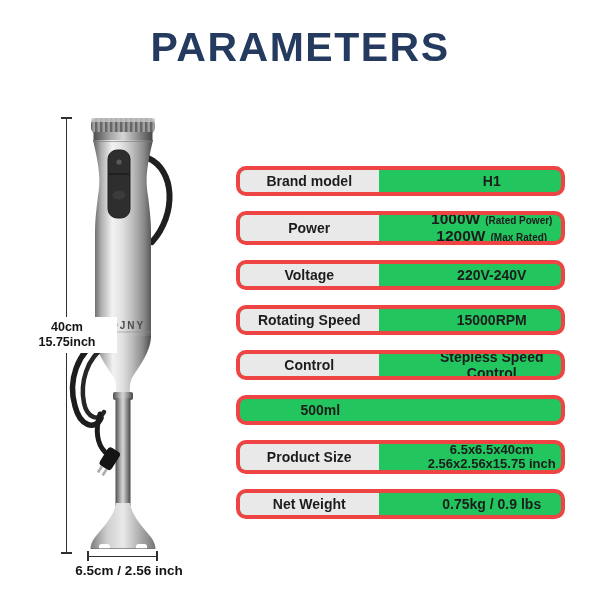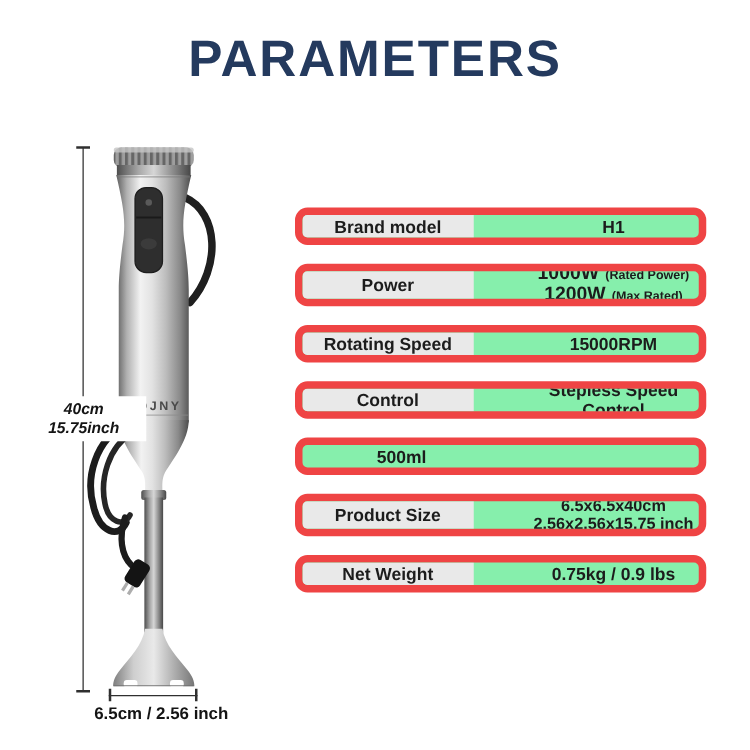--- a/index.html
+++ b/index.html
@@ -18,22 +18,22 @@
     font-size: 41px; font-weight: bold; letter-spacing: 1.5px;
     color: #243a5e;
   }
   
   .spec-table {
     position: absolute; left: 236px; top: 166px; width: 329px;
     display: flex; flex-direction: column; gap: 15px;
   }
   .row {
     display: flex; height: 30px;
-    border: 6px solid #ef4444; border-radius: 10px;
-    overflow: hidden; background: #86efac; gap: 44px;
+    border: 4px solid #ef4444; border-radius: 10px;
+    overflow: hidden; background: #22c55e; gap: 44px;
   }
   .row.tall { height: 34px; }
   .cell {
     width: 50%; display: flex; align-items: center; justify-content: center;
     font-weight: bold; font-size: 14px; color: #1c1c1c; text-align: center;
   }
   .cell.label { background: #e9e9e9; }
   .cell.multiline { flex-direction: column; line-height: 15px; }
   .power-line { display: flex; align-items: baseline; justify-content: center; gap: 5px; line-height: 15px; }
   .power-main { font-size: 15.5px; }
@@ -51,21 +51,21 @@
   .dim-v      { left: 66px;  top: 118px; width: 1px;  height: 435px; }
   .tick-top   { left: 61px;  top: 117px; width: 11px; height: 2px; }
   .tick-bot   { left: 61px;  top: 552px; width: 11px; height: 2px; }
   .dim-h      { left: 87px;  top: 556px; width: 71px; height: 1px; }
   .tick-left  { left: 87px;  top: 551px; width: 2px;  height: 10px; }
   .tick-right { left: 156px; top: 551px; width: 2px;  height: 10px; }
   .height-label {
     position: absolute; left: 17px; top: 317px; width: 100px;
     background: #ffffff; padding: 3px 0;
     text-align: center; font-size: 12.5px; font-weight: bold;
-    color: #141414; line-height: 15px; z-index: 2; font-style: italic;
+    color: #141414; line-height: 15px; z-index: 2;
   }
   .width-label {
     position: absolute; left: 67px; top: 563px; width: 124px;
     text-align: center; font-size: 13.5px; font-weight: bold; color: #141414;
   }
 </style>
 </head>
 <body>
 
 <div class="canvas">
@@ -177,20 +177,24 @@
           <span class="power-main">1000W</span>
           <span class="power-note">(Rated Power)</span>
         </div>
         <div class="power-line">
           <span class="power-main">1200W</span>
           <span class="power-note">(Max Rated)</span>
         </div>
       </div>
     </div>
 
+    <div class="row">
+      <div class="cell label">Voltage</div>
+      <div class="cell value">220V-240V</div>
+    </div>
 
     <div class="row">
       <div class="cell label">Rotating Speed</div>
       <div class="cell value">15000RPM</div>
     </div>
 
     <div class="row">
       <div class="cell label">Control</div>
       <div class="cell value">Stepless Speed Control</div>
     </div>

